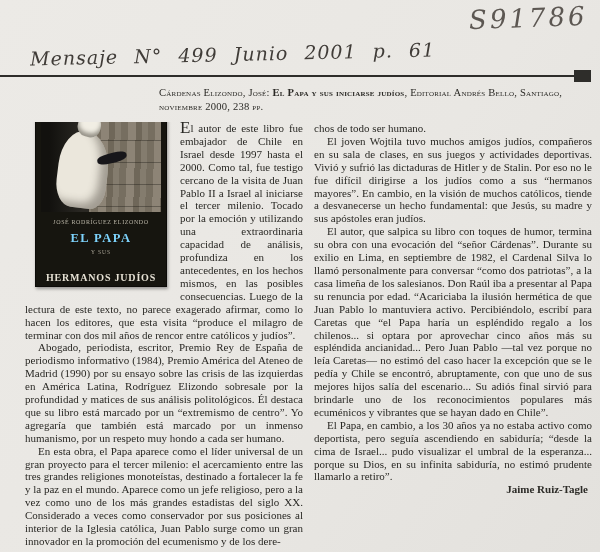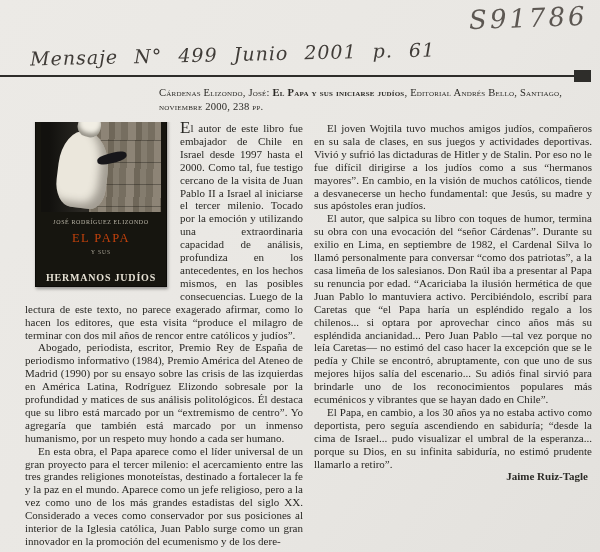--- a/index.html
+++ b/index.html
@@ -69,21 +69,21 @@
     position:absolute;left:31%;top:15%;width:19%;height:21%;
     background:#f1eee4;border-radius:50% 50% 42% 42%;transform:rotate(12deg);
     box-shadow:inset 0 -4px 4px rgba(60,55,45,.5);
   }
   .pope-arm{
     position:absolute;left:47%;top:49%;width:25%;height:9%;
     background:#17161a;border-radius:40%;transform:rotate(-14deg);
   }
   .cover-text{position:relative;text-align:center;color:#ddd8ca;margin-top:4px;}
   .cover-author{font-size:6px;letter-spacing:.6px;color:#b8b3a5;white-space:nowrap;}
-  .cover-title1{font-size:12.5px;font-weight:normal;letter-spacing:1.5px;color:#c2410c;margin-top:3px;}
+  .cover-title1{font-size:12.5px;font-weight:bold;letter-spacing:1.5px;color:#7dd3fc;margin-top:3px;}
   .cover-title2{font-size:5.5px;letter-spacing:1px;color:#a9a496;margin-top:1px;}
   .cover-title3{font-size:10px;font-weight:bold;letter-spacing:.8px;color:#e6e1d4;margin-top:13px;white-space:nowrap;}
   .cover-publisher{font-size:6px;letter-spacing:1.2px;color:#a39e90;margin-top:4px;}
 </style>
 </head>
 <body>
 
 <div class="page">
 
   <div class="top">
@@ -117,20 +117,21 @@
       </div>
 
       <p class="noindent"><span class="initial">E</span><span>l autor de este libro fue embajador de Chile en Israel desde 1997 hasta el 2000. Como tal, fue testigo cercano de la visita de Juan Pablo II a Israel al iniciarse el tercer milenio. Tocado por la emoción y utilizando una extraordinaria capacidad de análisis, profundiza en los antecedentes, en los hechos mismos, en las posibles consecuencias. Luego de la lectura de este texto, no parece exagerado afirmar, como lo hacen los editores, que esta visita “produce el milagro de terminar con dos mil años de rencor entre católicos y judíos”.</span></p>
 
       <p>Abogado, periodista, escritor, Premio Rey de España de periodismo informativo (1984), Premio América del Ateneo de Madrid (1990) por su ensayo sobre las crisis de las izquierdas en América Latina, Rodríguez Elizondo sobresale por la profundidad y matices de sus análisis politológicos. Él destaca que su libro está marcado por un “extremismo de centro”. Yo agregaría que también está marcado por un inmenso humanismo, por un respeto muy hondo a cada ser humano.</p>
 
       <p>En esta obra, el Papa aparece como el líder universal de un gran proyecto para el tercer milenio: el acercamiento entre las tres grandes religiones monoteístas, destinado a fortalecer la fe y la paz en el mundo. Aparece como un jefe religioso, pero a la vez como uno de los más grandes estadistas del siglo XX. Considerado a veces como conservador por sus posiciones al interior de la Iglesia católica, Juan Pablo surge como un gran innovador en la promoción del ecumenismo y de los dere-</p>
     </div>
 
     <div class="col">
+      <p class="noindent">chos de todo ser humano.</p>
       <p>El joven Wojtila tuvo muchos amigos judíos, compañeros en su sala de clases, en sus juegos y actividades deportivas. Vivió y sufrió las dictaduras de Hitler y de Stalin. Por eso no le fue difícil dirigirse a los judíos como a sus “hermanos mayores”. En cambio, en la visión de muchos católicos, tiende a desvanecerse un hecho fundamental: que Jesús, su madre y sus apóstoles eran judíos.</p>
       <p>El autor, que salpica su libro con toques de humor, termina su obra con una evocación del “señor Cárdenas”. Durante su exilio en Lima, en septiembre de 1982, el Cardenal Silva lo llamó personalmente para conversar “como dos patriotas”, a la casa limeña de los salesianos. Don Raúl iba a presentar al Papa su renuncia por edad. “Acariciaba la ilusión hermética de que Juan Pablo lo mantuviera activo. Percibiéndolo, escribí para Caretas que “el Papa haría un espléndido regalo a los chilenos... si optara por aprovechar cinco años más su espléndida ancianidad... Pero Juan Pablo —tal vez porque no leía Caretas— no estimó del caso hacer la excepción que se le pedía y Chile se encontró, abruptamente, con que uno de sus mejores hijos salía del escenario... Su adiós final sirvió para brindarle uno de los reconocimientos populares más ecuménicos y vibrantes que se hayan dado en Chile”.</p>
       <p>El Papa, en cambio, a los 30 años ya no estaba activo como deportista, pero seguía ascendiendo en sabiduría; “desde la cima de Israel... pudo visualizar el umbral de la esperanza... porque su Dios, en su infinita sabiduría, no estimó prudente llamarlo a retiro”.</p>
       <div class="signature">Jaime Ruiz-Tagle</div>
     </div>
 
   </div>
 </div>
 
 </body></html>

